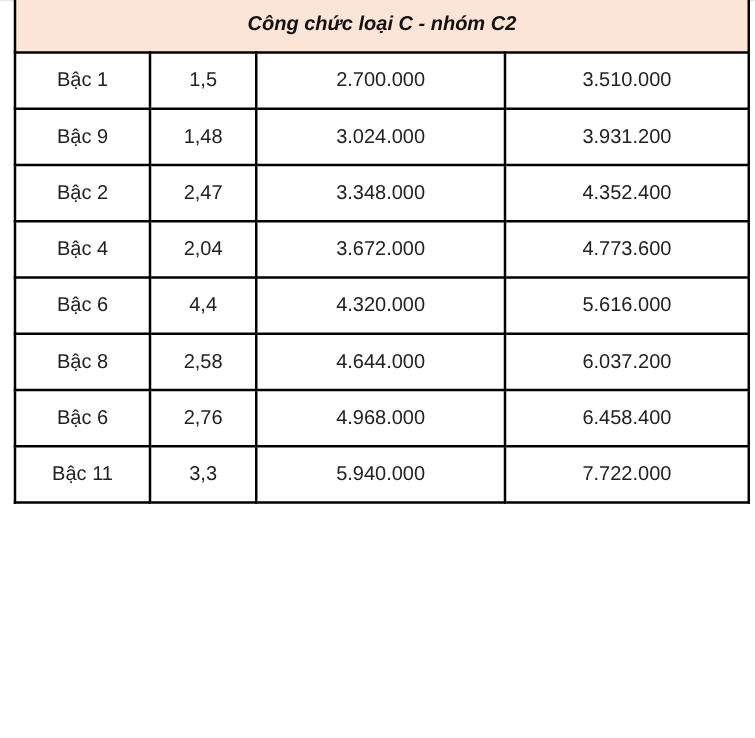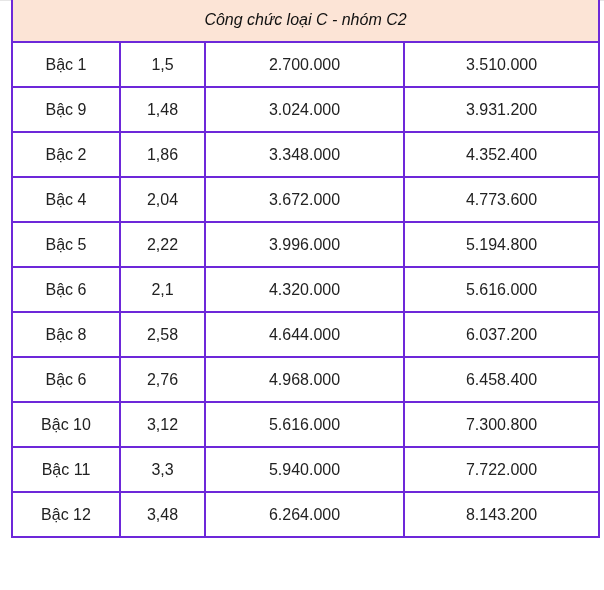--- a/index.html
+++ b/index.html
@@ -28,31 +28,31 @@
     }
     table.salary-table {
       position: absolute;
       left: 11px;
       top: -1px;
       border-collapse: collapse;
       table-layout: fixed;
       width: 587px;
     }
     table.salary-table td {
-      border: 2px solid #6d28d9;
+      border: 2px solid #000000;
       text-align: center;
       vertical-align: middle;
       font-size: 16px;
       color: #222222;
       padding: 0;
       height: 43px;
     }
     table.salary-table tr.header-row td {
       background: #fce4d6;
-      font-weight: normal;
+      font-weight: bold;
       font-style: italic;
       color: #111111;
       height: 42px;
       border-top: none;
     }
     col.c1 { width: 108px; }
     col.c2 { width: 85px; }
     col.c3 { width: 199px; }
     col.c4 { width: 195px; }
   </style>
@@ -80,66 +80,48 @@
         <td>3.510.000</td>
       </tr>
       <tr>
         <td>Bậc 9</td>
         <td>1,48</td>
         <td>3.024.000</td>
         <td>3.931.200</td>
       </tr>
       <tr>
         <td>Bậc 2</td>
-        <td>1,86</td>
+        <td>2,47</td>
         <td>3.348.000</td>
         <td>4.352.400</td>
       </tr>
       <tr>
         <td>Bậc 4</td>
         <td>2,04</td>
         <td>3.672.000</td>
         <td>4.773.600</td>
       </tr>
       <tr>
-        <td>Bậc 5</td>
-        <td>2,22</td>
-        <td>3.996.000</td>
-        <td>5.194.800</td>
-      </tr>
-      <tr>
         <td>Bậc 6</td>
-        <td>2,1</td>
+        <td>4,4</td>
         <td>4.320.000</td>
         <td>5.616.000</td>
       </tr>
       <tr>
         <td>Bậc 8</td>
         <td>2,58</td>
         <td>4.644.000</td>
         <td>6.037.200</td>
       </tr>
       <tr>
         <td>Bậc 6</td>
         <td>2,76</td>
         <td>4.968.000</td>
         <td>6.458.400</td>
       </tr>
       <tr>
-        <td>Bậc 10</td>
-        <td>3,12</td>
-        <td>5.616.000</td>
-        <td>7.300.800</td>
-      </tr>
-      <tr>
         <td>Bậc 11</td>
         <td>3,3</td>
         <td>5.940.000</td>
         <td>7.722.000</td>
       </tr>
-      <tr>
-        <td>Bậc 12</td>
-        <td>3,48</td>
-        <td>6.264.000</td>
-        <td>8.143.200</td>
-      </tr>
     </tbody>
 </table>
 
 </body></html>

